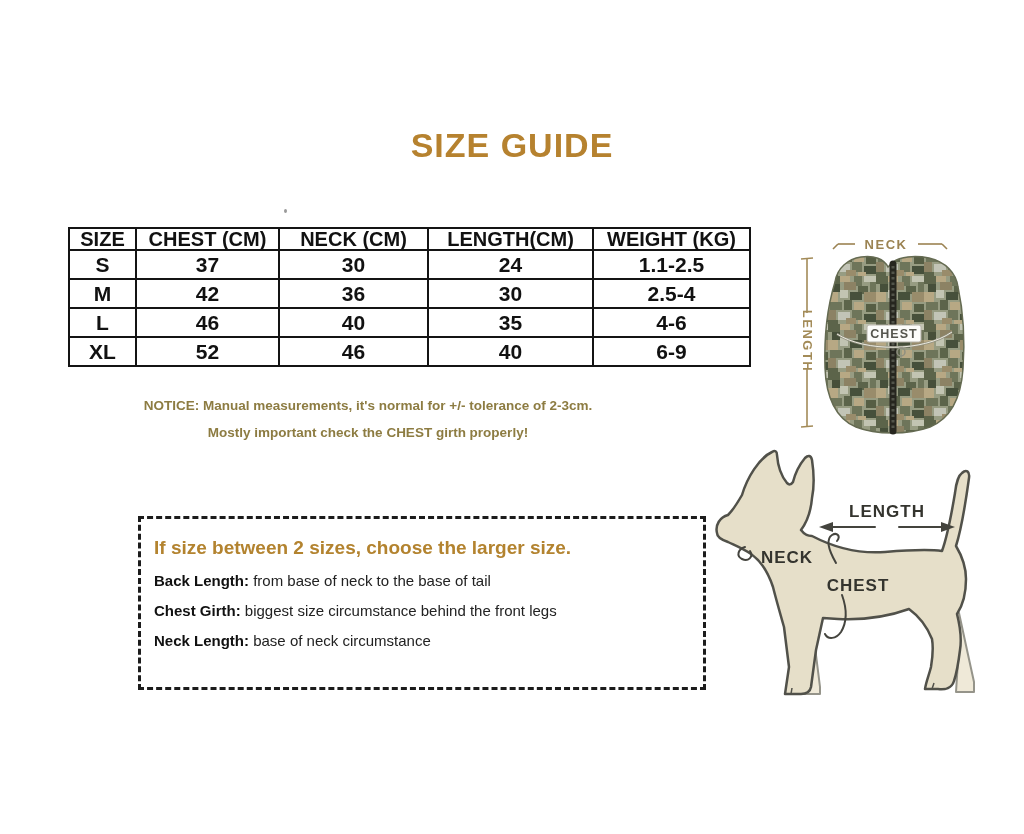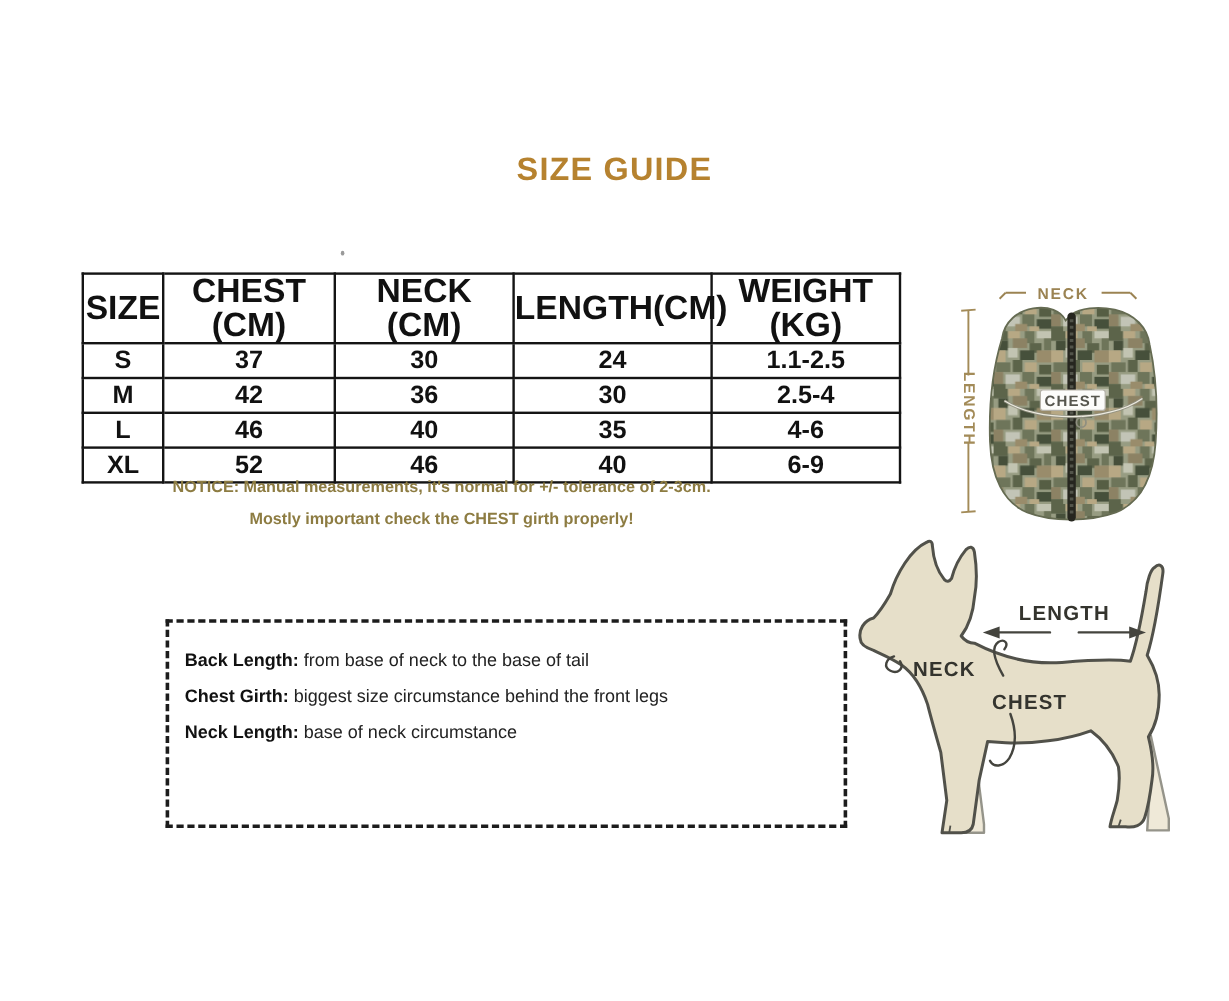--- a/index.html
+++ b/index.html
@@ -4,37 +4,37 @@
 <style>
   * { margin:0; padding:0; box-sizing:border-box; }
   html,body { background:#ffffff; }
   .canvas {
     position:relative; width:1024px; height:834px;
     background:#ffffff; overflow:hidden;
     font-family:"Liberation Sans", sans-serif;
   }
   .page-title {
     position:absolute; top:126px; left:0; width:1024px;
-    text-align:center; font-size:27px; font-weight:700;
+    text-align:center; font-size:34px; font-weight:700;
     letter-spacing:1px; color:#b6822f;
   }
   .stray-dot {
     position:absolute; left:284px; top:209px; width:3px; height:4px;
     background:#9a9a9a; border-radius:50%;
   }
   table.size-table {
     position:absolute; left:68px; top:227px; width:681px;
     border-collapse:collapse; table-layout:fixed;
     text-align:center; color:#111;
   }
   .size-table th, .size-table td {
     border:2px solid #141414; height:29px; padding:0;
     font-weight:700; line-height:1;
   }
-  .size-table th { font-size:28px; height:17px; }
+  .size-table th { font-size:20px; height:17px; }
   .size-table td { font-size:21px; }
   .col-size{width:67px;} .col-chest{width:143px;} .col-neck{width:149px;}
   .col-length{width:165px;} .col-weight{width:157px;margin-left:16px;}
   .notice {
     position:absolute; left:68px; top:392px; width:600px;
     text-align:center; color:#8d7c42; font-weight:700;
     font-size:13.5px; line-height:27px;
   }
   .tips-box {
     position:absolute; left:138px; top:516px; width:568px; height:174px;
@@ -100,20 +100,21 @@
       </tr>
     </tbody>
   </table>
 
   <div class="notice">
     <p>NOTICE: Manual measurements, it's normal for +/- tolerance of 2-3cm.</p>
     <p>Mostly important check the CHEST girth properly!</p>
   </div>
 
   <div class="tips-box">
+    <p class="tips-headline">If size between 2 sizes, choose the larger size.</p>
     <p class="tip-item"><b>Back Length:</b><span> from base of neck to the base of tail</span></p>
     <p class="tip-item"><b>Chest Girth:</b><span> biggest size circumstance behind the front legs</span></p>
     <p class="tip-item"><b>Neck Length:</b><span> base of neck circumstance</span></p>
   </div>
 
   <svg class="vest-svg" width="230" height="210" viewBox="0 0 230 210">
     <defs>
       <pattern id="camo" width="48" height="48" patternUnits="userSpaceOnUse">
         <rect width="48" height="48" fill="#979c82"></rect>
         <rect x="0" y="0" width="12" height="8" fill="#5c644a"></rect>

